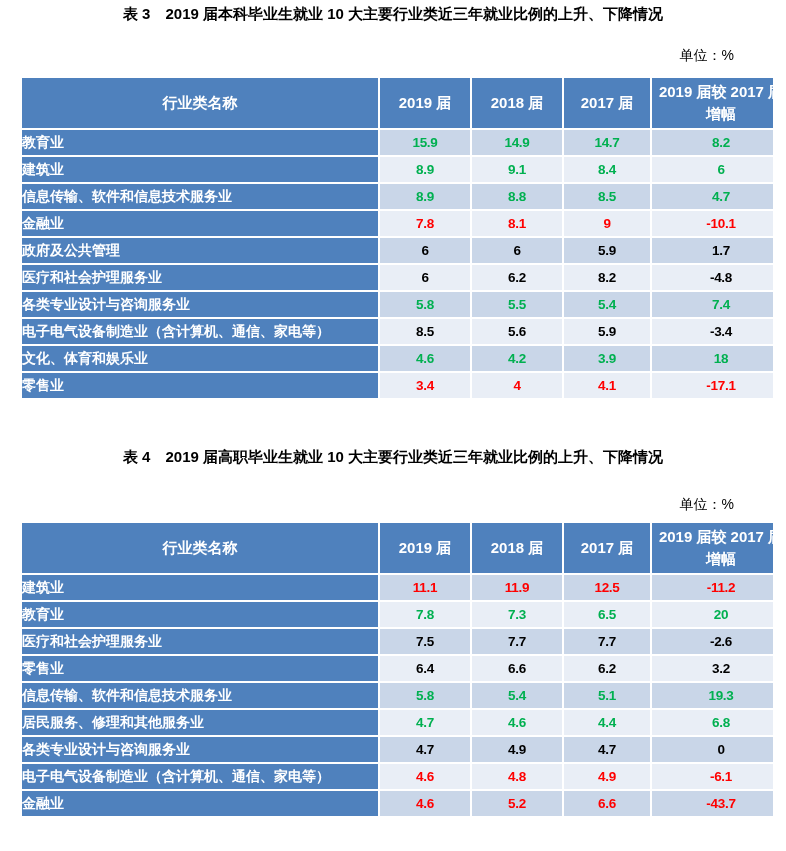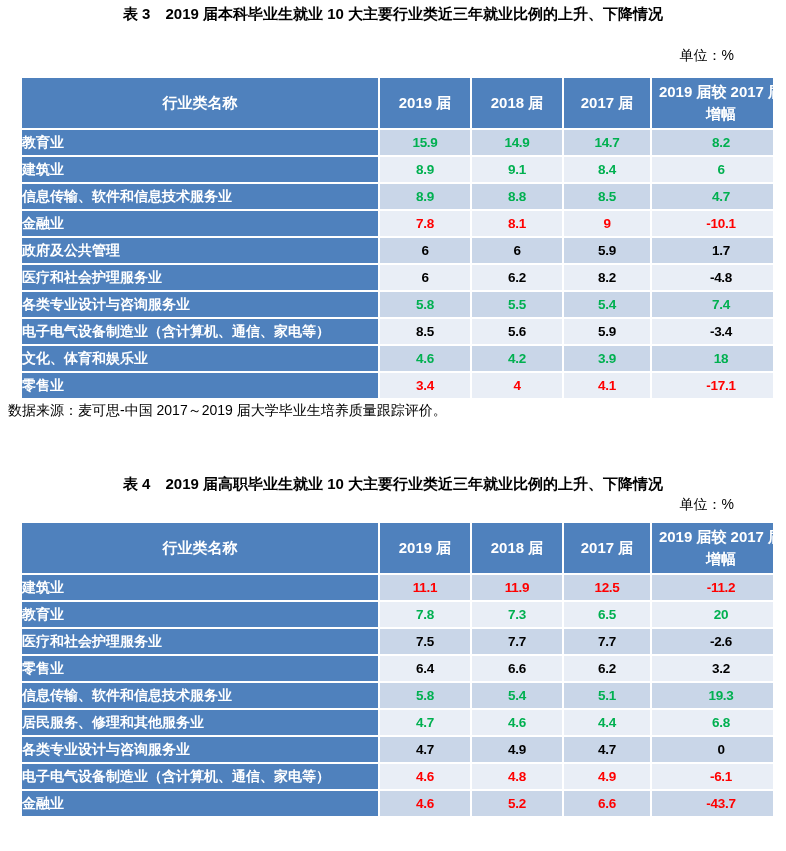--- a/index.html
+++ b/index.html
@@ -15,21 +15,21 @@
     position: absolute;
     left: 0;
     width: 786px;
     text-align: center;
     font-size: 15px;
     font-weight: 700;
     white-space: nowrap;
     color: #000;
   }
   #t3-title { top: 5px; }
-  #t4-title { top: 475px; }
+  #t4-title { top: 448px; }
   .unit-label {
     position: absolute;
     left: 0;
     width: 786px;
     box-sizing: border-box;
     padding-right: 52px;
     text-align: right;
     font-size: 14px;
     color: #000;
   }
@@ -201,21 +201,20 @@
         <tr class="band-light">
           <td class="label-cell">零售业</td>
           <td class="value-cell val-red">3.4</td>
           <td class="value-cell val-red">4</td>
           <td class="value-cell val-red">4.1</td>
           <td class="value-cell val-red">-17.1</td>
         </tr>
       </tbody>
   </table>
 
-  <div class="source-note">数据来源：麦可思-中国 2017～2019 届大学毕业生培养质量跟踪评价。</div>
 
   <div class="doc-title" id="t4-title">表 4　2019 届高职毕业生就业 10 大主要行业类近三年就业比例的上升、下降情况</div>
   <div class="unit-label" id="t4-unit">单位：%</div>
 
   <table class="data-table" id="table4">
     <colgroup>
       <col class="c-label">
         <col class="c-y1">
         <col class="c-y2">
         <col class="c-y3">

